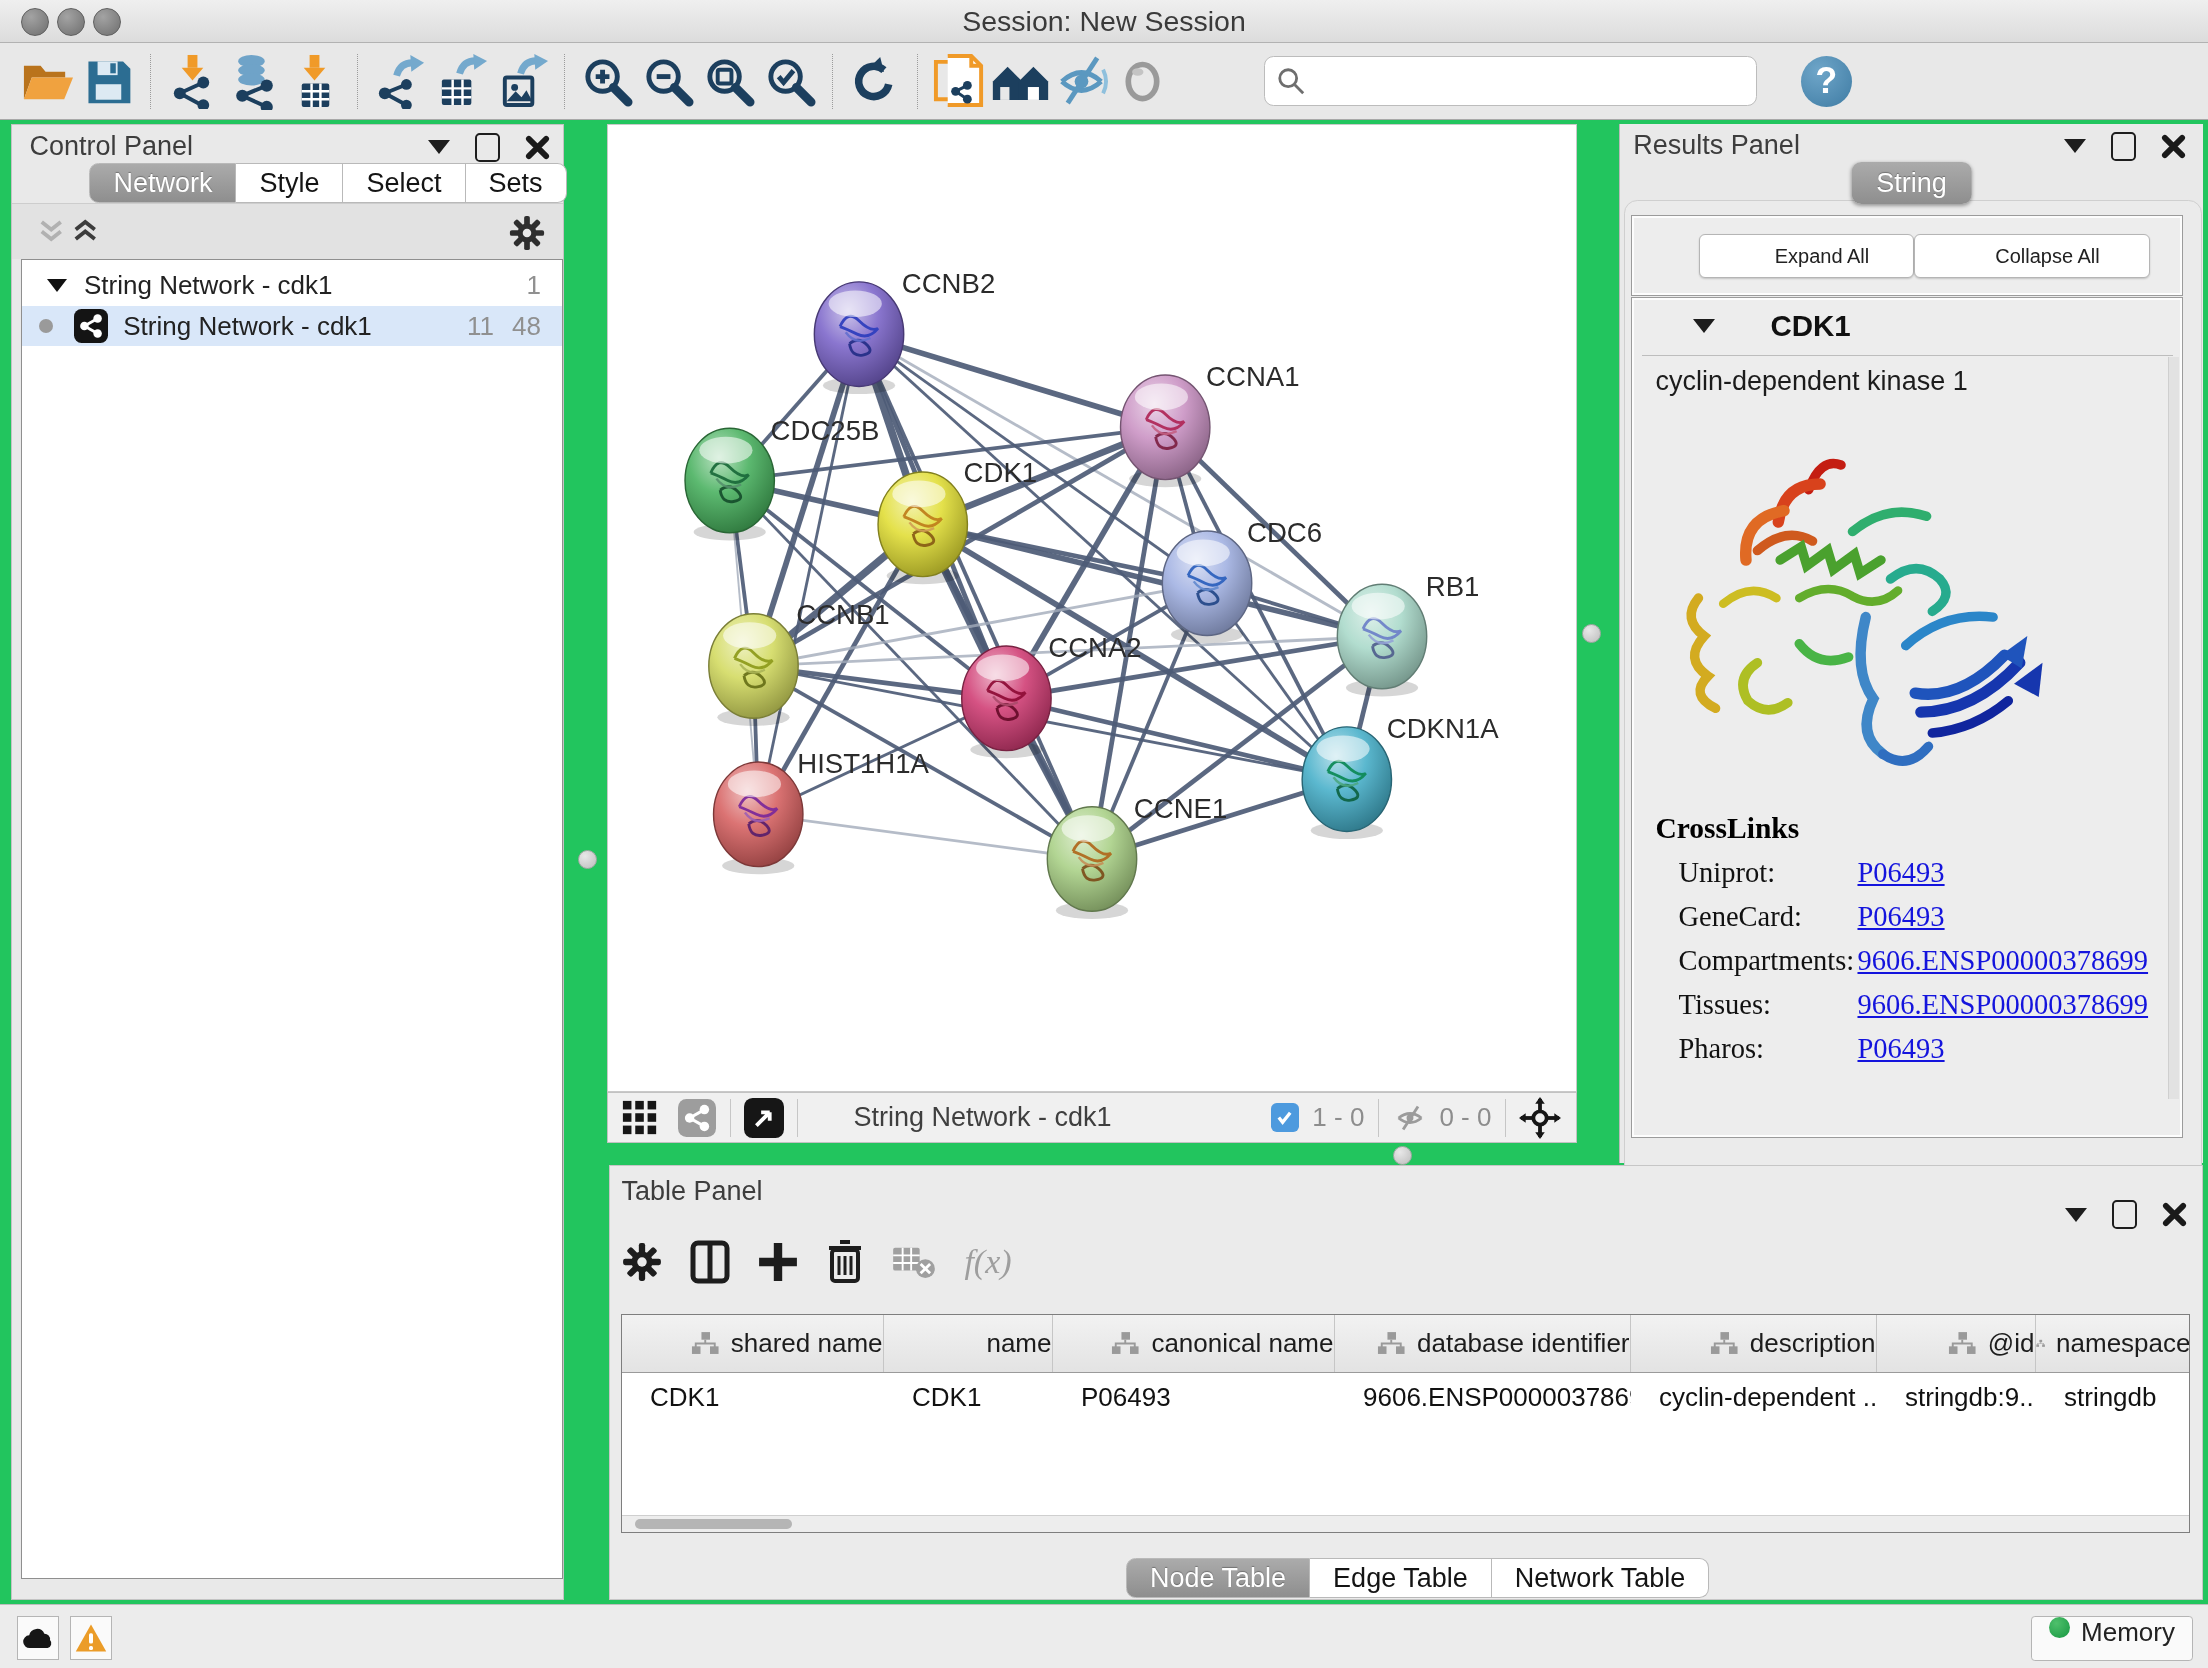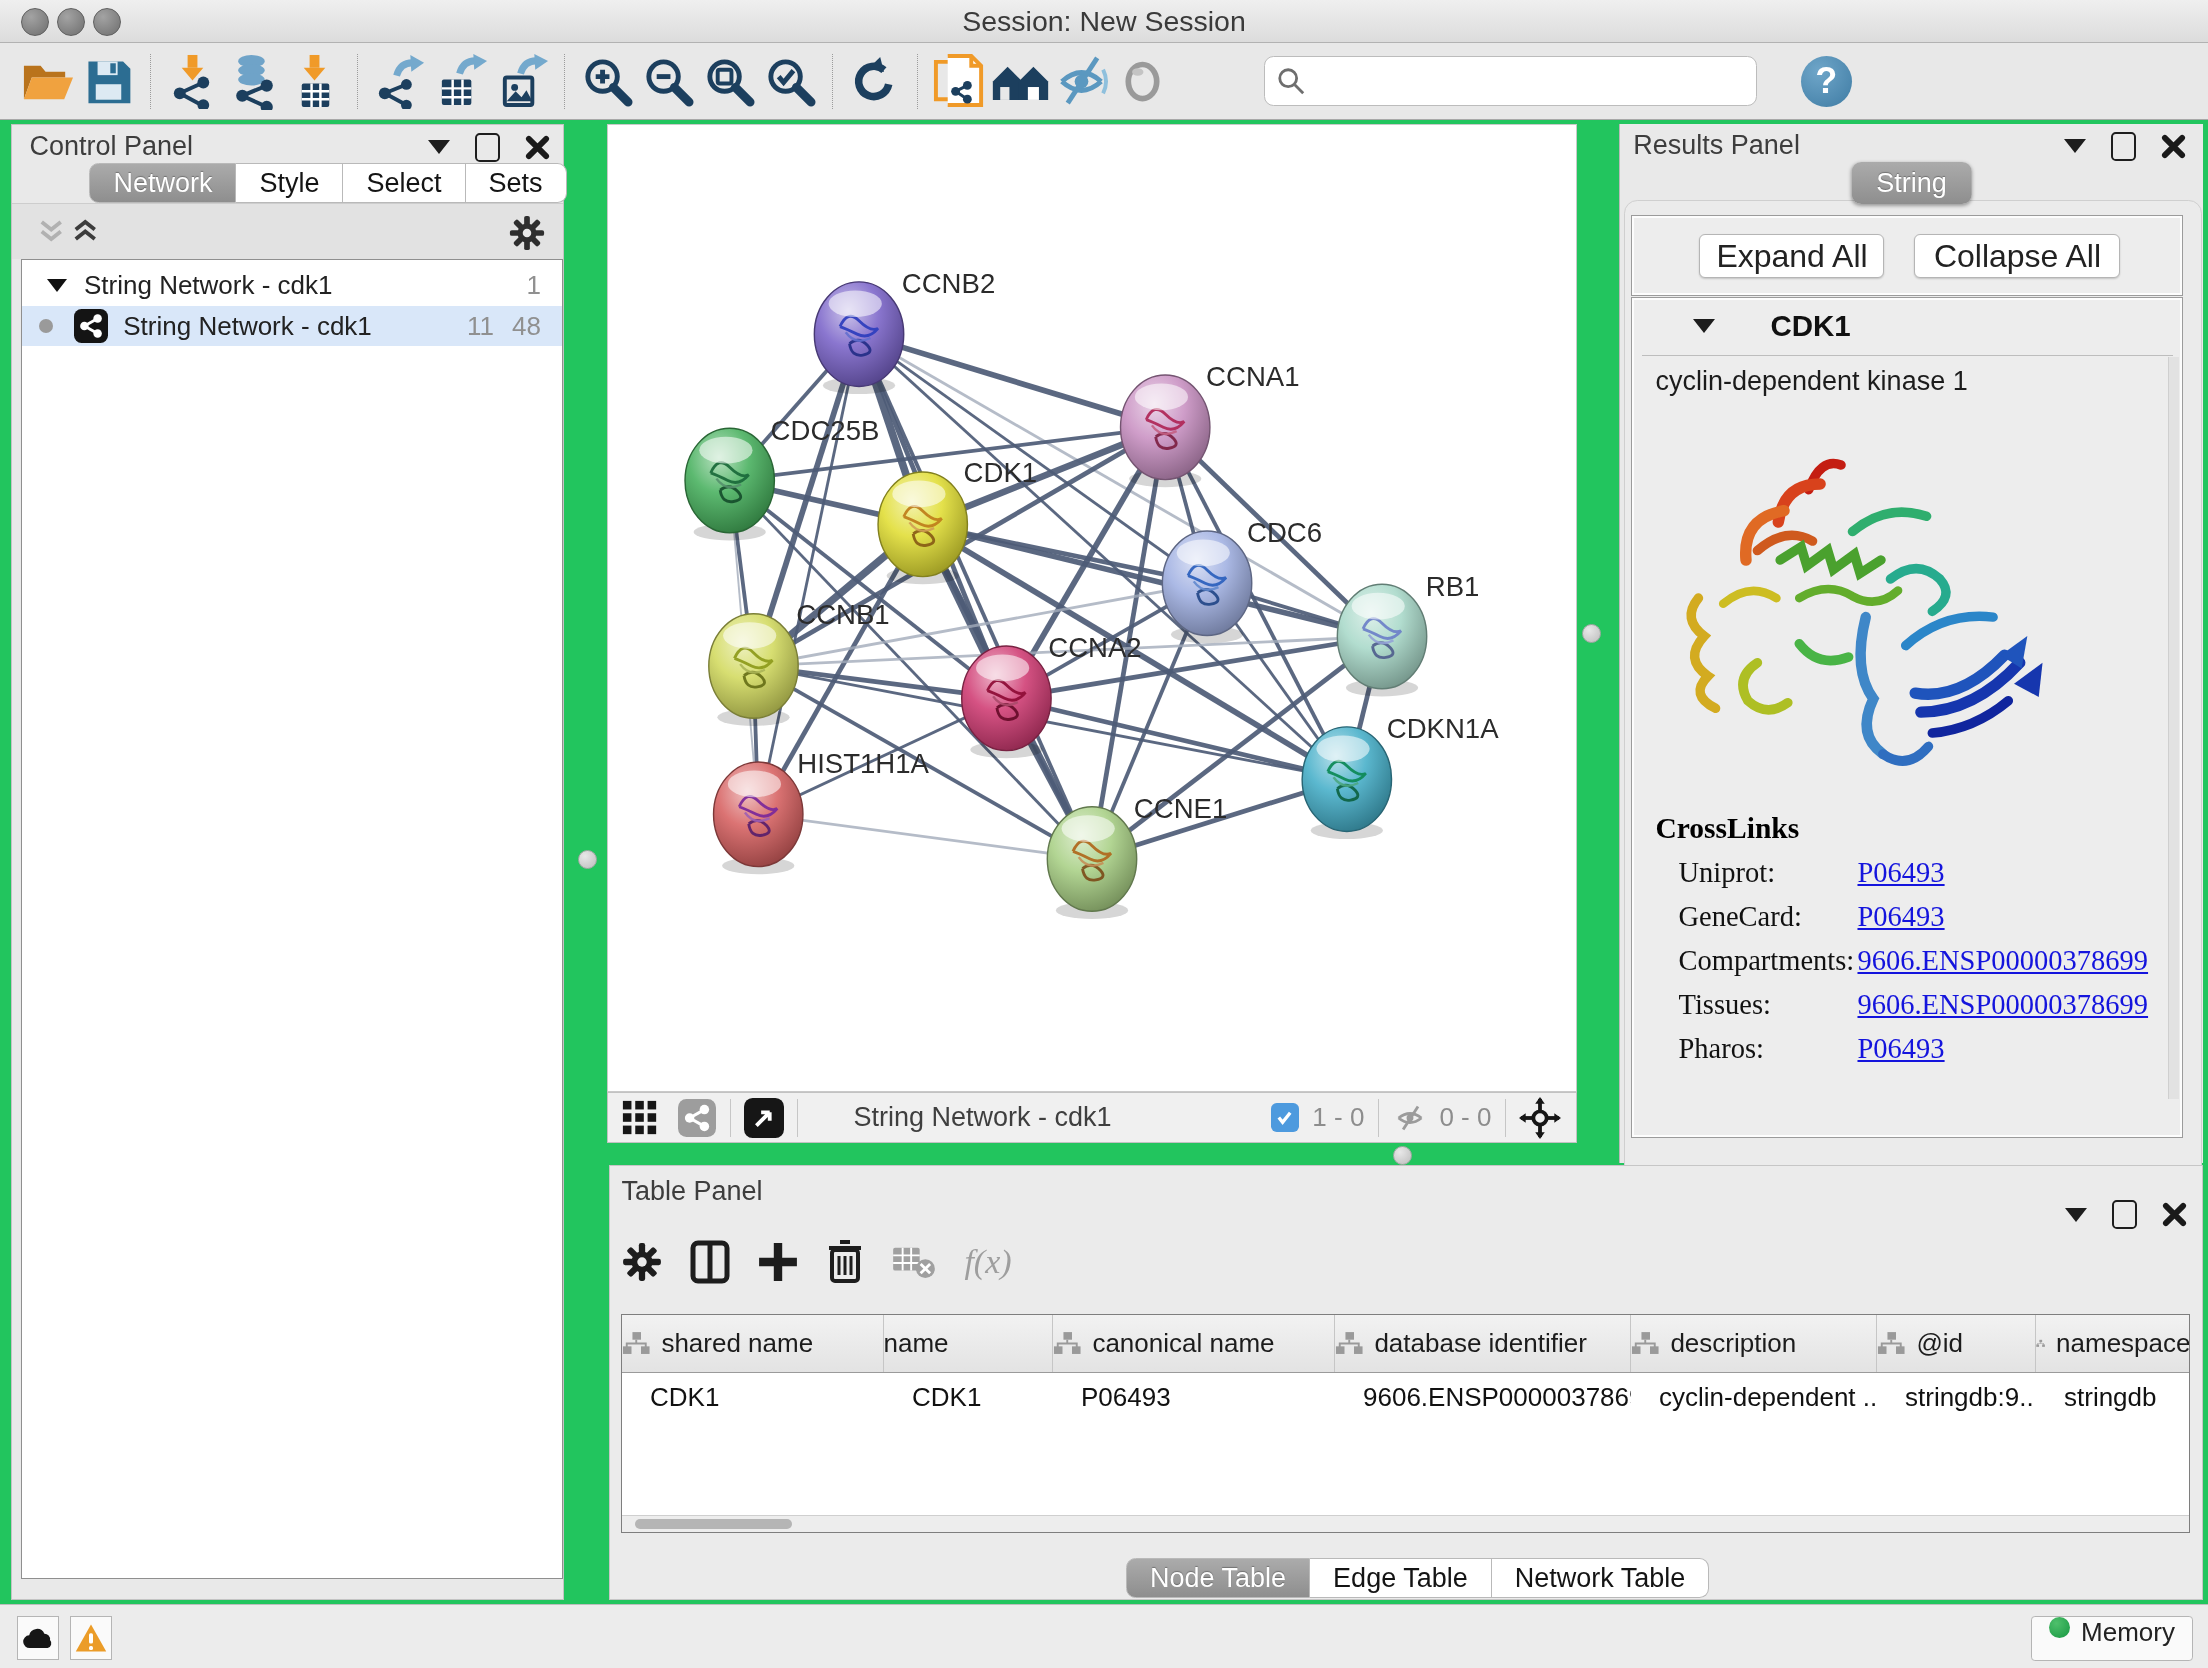--- a/index.html
+++ b/index.html
@@ -57,34 +57,34 @@
   .nt-count{font-size:26px;color:#8d8d8d;}
   
   .results-panel{position:absolute;left:1619px;top:124px;width:584px;height:1039px;background:#e9e9e9;
     border-left:1px solid #b9b9b9;box-sizing:border-box;}
   .rp-wrap{position:absolute;left:3.8px;top:76px;width:576px;height:1013px;background:#ebebeb;
     border:1px solid #cfcfcf;border-radius:13.3px;}
   .string-tab{position:absolute;left:50%;transform:translateX(-50%);top:38px;height:42px;padding:0 25px;
     background:linear-gradient(#ababab,#8e8e8e);color:#fff;font-size:27px;display:flex;align-items:center;
     border-radius:9.5px;box-shadow:0 1.9px 3.8px rgba(0,0,0,.35);text-shadow:0 -1px 1px rgba(0,0,0,.3);z-index:3;}
   .rp-btn{position:absolute;height:42px;background:#fff;border:1px solid #b5b5b5;border-radius:6px;
-    font-size:32px;display:flex;align-items:center;justify-content:center;box-shadow:0 1px 1.9px rgba(0,0,0,.18);}
+    font-size:20px;display:flex;align-items:center;justify-content:center;box-shadow:0 1px 1.9px rgba(0,0,0,.18);padding-left:30px;}
   .serif{font-family:"Liberation Serif",serif;}
   .cl-row{position:relative;height:44px;font-size:28.5px;}
   .cl-label{position:absolute;left:23px;color:#111;}
   .cl-value{position:absolute;left:202px;color:#1414dd;text-decoration:underline;}
   
   .table-panel{position:absolute;left:609px;top:1165px;width:1594px;height:435px;background:#ebebeb;
     border:1px solid #c6c6c6;box-sizing:border-box;}
   .tp-toolbar{position:absolute;left:11.4px;top:65px;height:61px;display:flex;align-items:center;gap:27px;}
   .fx{font-family:"Liberation Serif",serif;font-style:italic;font-size:34px;color:#9e9e9e;}
   .tbl{position:absolute;left:10.5px;top:148px;width:1569px;height:219px;border:1.9px solid #7e7e7e;
     background:#fff;box-sizing:border-box;overflow:hidden;}
   .tbl-head{display:flex;height:57px;background:linear-gradient(#f2f2f2,#e3e3e3);border-bottom:1.9px solid #9a9a9a;}
-  .th{display:flex;align-items:center;justify-content:flex-start;gap:11.4px;font-size:26px;color:#1c1c1c;
+  .th{display:flex;align-items:center;justify-content:flex-end;gap:11.4px;font-size:26px;color:#1c1c1c;
     border-right:1px solid #c6c6c6;box-sizing:border-box;overflow:hidden;flex:0 0 auto;}
   .tbl-row{display:flex;height:49px;align-items:center;}
   .td{font-size:26px;color:#111;padding-left:28.5px;box-sizing:border-box;overflow:hidden;white-space:nowrap;flex:0 0 auto;}
   .hscroll{position:absolute;left:0;bottom:0;width:100%;height:16px;background:#ededed;border-top:1px solid #cfcfcf;}
   .hthumb{position:absolute;left:13.3px;top:2.9px;width:157px;height:10.5px;border-radius:5.7px;background:#b5b5b5;}
   
   .statusbar{position:absolute;left:0;top:1604px;width:100%;height:65px;background:#ececec;
     border-top:1px solid #bdbdbd;}
   .sb-btn{position:absolute;top:11.4px;width:42px;height:44px;background:#fafafa;border:1.9px solid #b5b5b5;
     display:flex;align-items:center;justify-content:center;box-sizing:border-box;}

